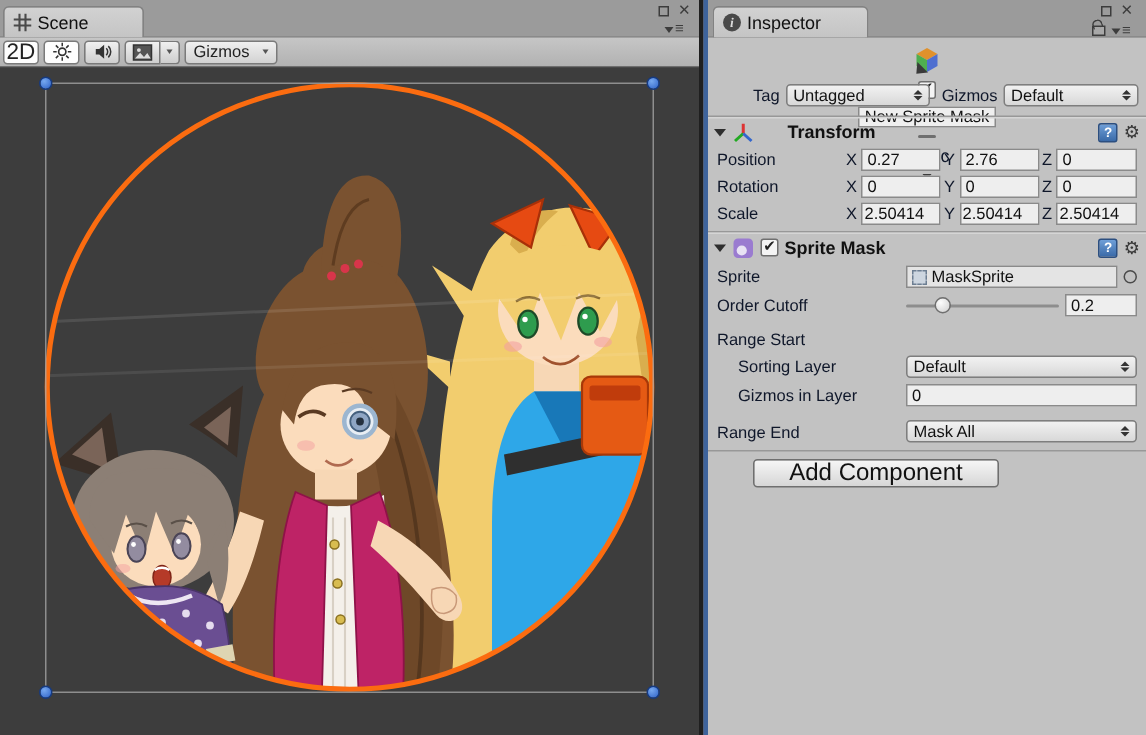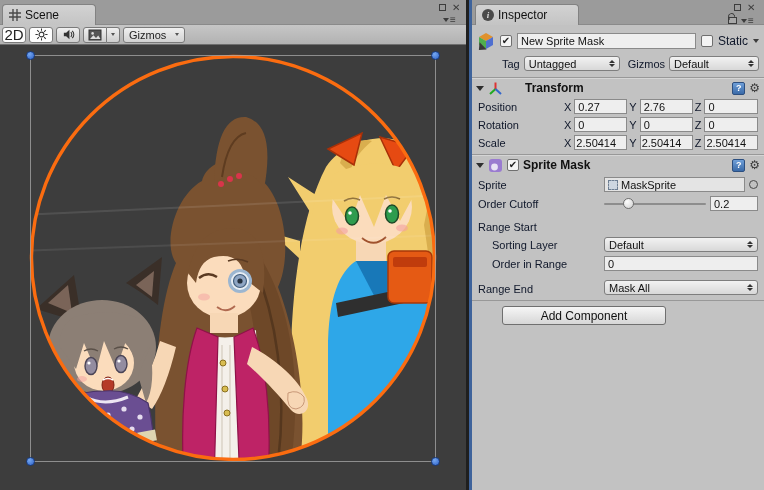--- a/index.html
+++ b/index.html
@@ -62,21 +62,21 @@
   .comp-title { font-weight:bold; font-size:12px; color:#111; }
   .help-icon { width:13px; height:13px; background:linear-gradient(#6f9fd8,#3a6aa8); border:1px solid #2c4f80; border-radius:2px; color:#fff; font-size:9px; font-weight:bold; display:flex; align-items:center; justify-content:center; }
   .gear-icon { font-family:"DejaVu Sans",sans-serif; font-size:12px; color:#3a3a3a; line-height:12px; }
   .axisfield { display:flex; align-items:center; gap:3px; }
   .slider-track { position:relative; height:15px; flex:1; }
   .slider-track::before { content:""; position:absolute; left:0; right:0; top:7px; height:2px; background:#8d8d8d; border-radius:1px; }
   .slider-thumb { position:absolute; top:2px; width:11px; height:11px; border-radius:50%; background:radial-gradient(circle at 35% 30%, #fdfdfd, #cfcfcf); border:1px solid #6f6f6f; }
   .objfield { background:#e4e4e4; border:1px solid #8a8a8a; height:15px; display:flex; align-items:center; gap:3px; padding:0 3px; color:#111; }
   .sprite-thumb { width:10px; height:10px; background:#cdd6e0; border:1px dashed #6d7e92; }
   .picker-circle { width:9px; height:9px; border:1.4px solid #4a4a4a; border-radius:50%; }
-  #add-component-btn { position:absolute; left:30px; top:306px; width:164px; height:19px; background:linear-gradient(#f6f6f6,#d6d6d6); border:1px solid #6f6f6f; border-radius:3px; display:flex; align-items:center; justify-content:center; font-size:12px; color:#111; }
+  #add-component-btn { position:absolute; left:30px; top:306px; width:164px; height:19px; background:linear-gradient(#f6f6f6,#d6d6d6); border:1px solid #6f6f6f; border-radius:3px; display:flex; align-items:center; justify-content:center; font-size:16px; color:#111; }
 
   .cube-wrap { position:relative; width:18px; height:18px; }
   .cube-tri { position:absolute; left:-1px; bottom:-1px; width:0; height:0; border-left:5px solid transparent; border-right:5px solid transparent; border-top:6px solid #3a3a3a; transform:rotate(45deg); }
 </style>
 </head>
 <body>
 
 <div id="app">
 
   <div id="scene-panel">
@@ -288,21 +288,21 @@
         <span class="sq-btn" style="left:8px; top:2px;"></span>
         <span class="x-btn" style="left:21px; top:2px;">✕</span>
         <span class="lock" style="position:absolute; left:2px; top:15px;"></span>
         <span class="menu-btn" style="position:absolute; left:15px; top:15px;">
           <i class="tri-down"></i>
             <span class="hamburger">≡</span>
         </span>
       </div>
     </div>
 
-    <div class="row" style="top:31px; height:20px; padding:0 5px; gap:5px;">
+    <div class="row" style="top:31px; height:20px; padding:0 5px; gap:5px;flex-direction:column;">
       <span class="cube-wrap">
         <svg width="18" height="18" viewBox="0 0 18 18">
           <path d="M9 1 L16 5 L9 9 L2 5 Z" fill="#e0912c"></path>
           <path d="M2 5 L9 9 L9 17 L2 13 Z" fill="#4fae4f"></path>
           <path d="M16 5 L9 9 L9 17 L16 13 Z" fill="#4f6fd0"></path>
         </svg>
         <i class="cube-tri"></i>
       </span>
       <span class="cb checked"></span>
       <span class="txtfield" style="flex:1; height:16px; background:#efefef;">
@@ -455,21 +455,21 @@
       <span class="popup" style="flex:1;">
         <span>Default</span>
         <span class="updown">
             <i class="u"></i>
             <i class="d"></i>
           </span>
       </span>
     </div>
 
     <div class="row" style="top:255px; height:17px; padding:0 6px 0 20px; gap:4px;">
-      <span class="lbl" style="width:108px;">Order in Range</span>
+      <span class="lbl" style="width:108px;">Gizmos in Layer</span>
       <span class="txtfield" style="flex:1;">
         <span>0</span>
       </span>
     </div>
 
     <div class="row" style="top:278px; height:17px; padding:0 6px; gap:4px;align-items:flex-end;">
       <span class="lbl" style="width:122px;">Range End</span>
       <span class="popup" style="flex:1;">
         <span>Mask All</span>
         <span class="updown">

